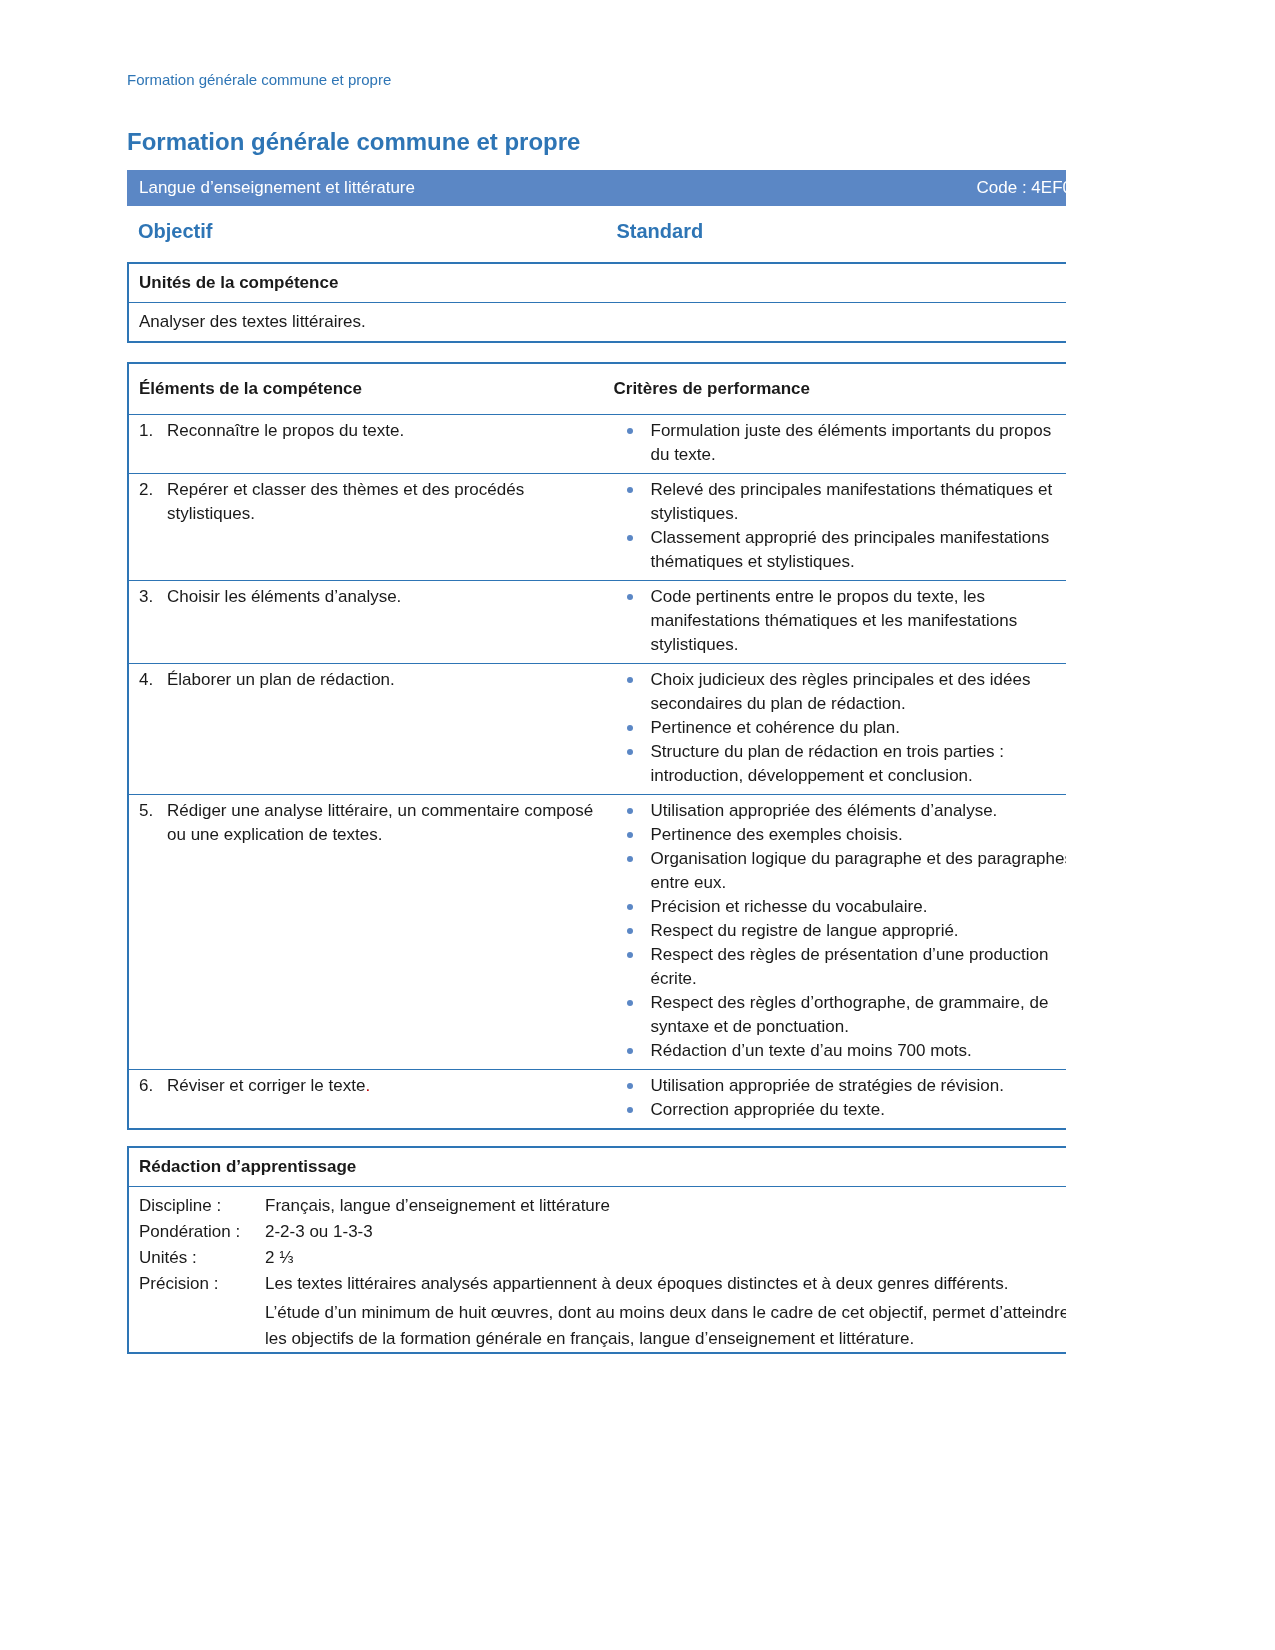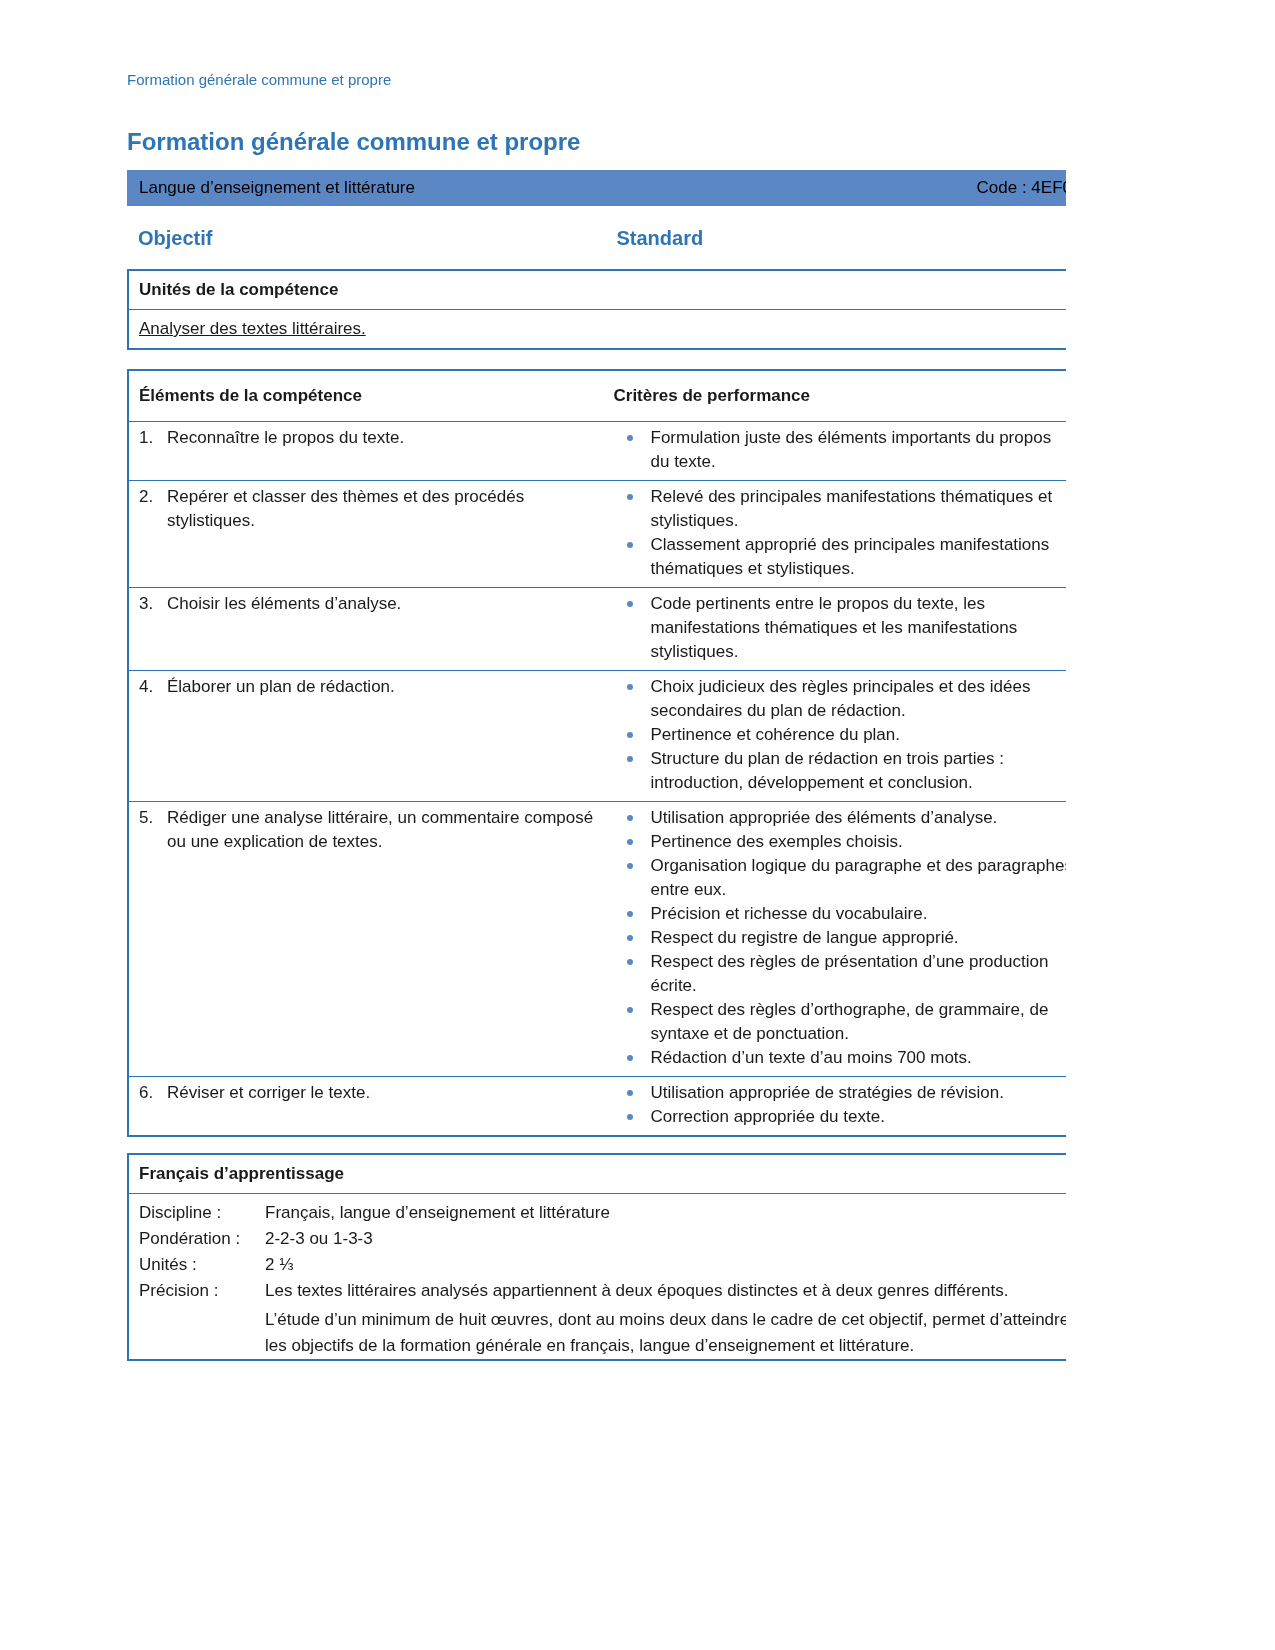--- a/index.html
+++ b/index.html
@@ -18,39 +18,39 @@
     color:var(--text);
     position:relative;
   }
   .page{position:relative;width:1066px;height:1650px;overflow:hidden;background:#fff;}
   .content{position:absolute;left:127px;top:0;width:957px;}
 
   .running-header{margin-top:70px;color:var(--heading-blue);font-size:15px;line-height:19px;}
   .doc-title{margin-top:38px;color:var(--heading-blue);font-size:24px;font-weight:bold;line-height:29px;}
 
   .banner{
-    margin-top:14px;background:var(--banner-bg);color:#000000;
+    margin-top:14px;background:var(--banner-bg);color:#ffffff;
     height:36px;display:flex;align-items:center;justify-content:space-between;
     padding:0 12px;font-size:17px;
   }
 
-  .col-headers{margin-top:20px;display:flex;font-size:20px;font-weight:bold;color:var(--heading-blue);line-height:24px;}
+  .col-headers{margin-top:13px;display:flex;font-size:20px;font-weight:bold;color:var(--heading-blue);line-height:24px;}
   .col-headers > div{width:50%;padding-left:11px;}
 
   table.box{
     width:100%;border-collapse:collapse;margin-top:19px;
     border:2px solid var(--border-blue);
     font-size:17px;
   }
   table.box td, table.box th{vertical-align:top;text-align:left;}
   .box tr + tr > td{border-top:1px solid var(--border-blue);}
   .box thead th{border-bottom:1px solid var(--border-blue);}
 
   .th-cell{font-weight:bold;padding:7px 10px;line-height:24px;}
-  .td-cell{padding:7px 10px;line-height:24px;text-decoration:underline;}
+  .td-cell{padding:7px 10px;line-height:24px;}
 
   table.main thead th{padding:13px 10px;line-height:24px;font-size:17px;}
   table.main .crit-head{padding-left:8px;}
   table.main th{width:50%;}
 
   .el-cell{padding:4px 10px 6px 10px;line-height:24px;width:50%;}
   .el-item{display:flex;}
   .el-num{width:28px;flex-shrink:0;}
   .el-text{flex:1;}
   .red{color:var(--accent-red);}
@@ -198,21 +198,21 @@
                 <li>Correction appropriée du texte.</li>
               </ul>
             </td>
           </tr>
         </tbody>
     </table>
 
     <table class="box activities">
       <tbody>
         <tr>
-          <td class="th-cell">Français d’apprentissage</td>
+          <td class="th-cell">Rédaction d’apprentissage</td>
         </tr>
         <tr>
           <td class="act-body">
               <div class="field-row">
                 <div class="field-label">Discipline :</div>
                 <div class="field-value">
                   <p>Français, langue d’enseignement et littérature</p>
                 </div>
               </div>
               <div class="field-row">

